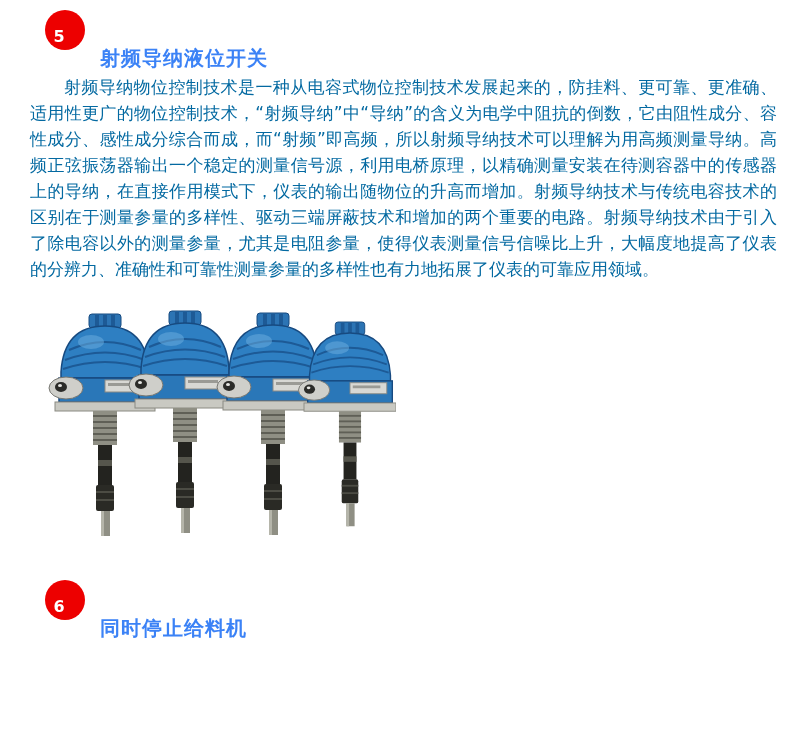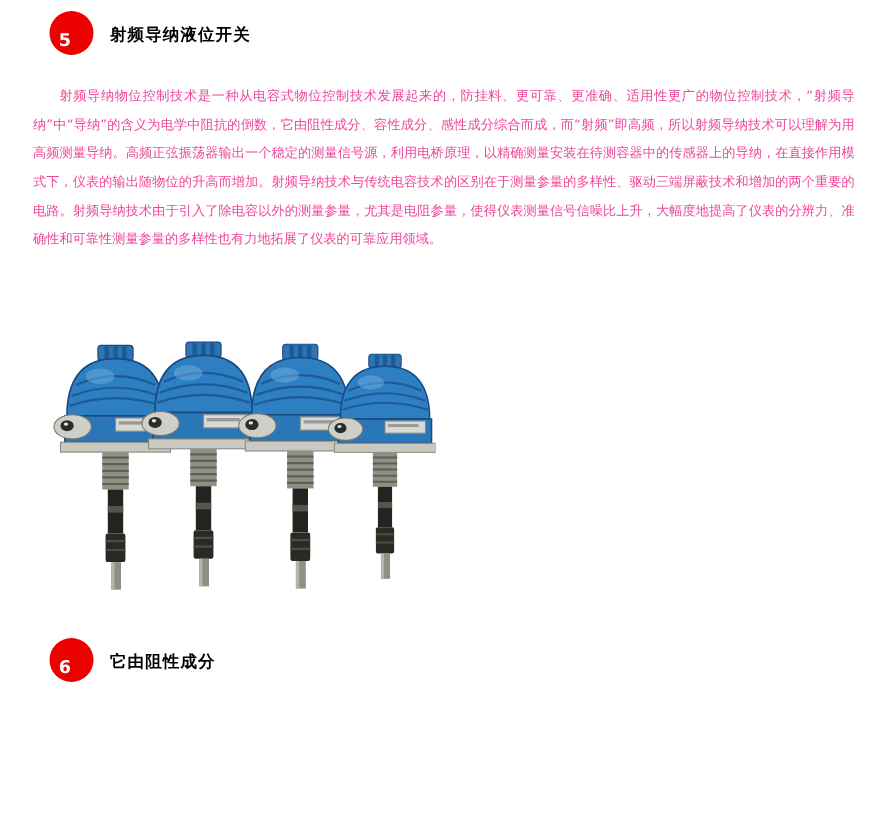--- a/index.html
+++ b/index.html
@@ -20,33 +20,34 @@
     color: #ffffff;
     font-weight: bold;
     font-size: 16px;
     display: flex;
     align-items: center;
     justify-content: center;
   }
   .badge .num { transform: translate(-6px, 7px); line-height: 1; }
   .heading {
     position: absolute;
-    color: #000000;
+    color: #3b82f6;
     font-weight: bold;
-    font-size: 15px;
+    font-size: 20px;
     letter-spacing: 1px;
     white-space: nowrap;
+    margin-top: 23px;
   }
   .para {
     position: absolute;
     left: 30px;
     width: 747px;
-    font-size: 12px;
+    font-size: 17px;
     line-height: 26px;
-    color: #ec4899;
+    color: #0369a1;
     text-align: justify;
     text-indent: 2em;
     margin: 0;
   }
   #badge-5 { left: 45px; top: 10px; }
   #heading-5 { left: 100px; top: 22px; }
   #para-1 { top: 74px; }
   .photo {
     position: absolute;
     left: 28px;
@@ -119,16 +120,16 @@
       <use href="#sensor" transform="translate(27,6)"></use>
       <use href="#sensor" transform="translate(107,3)"></use>
       <use href="#sensor" transform="translate(195,5)"></use>
       <use href="#sensor" transform="translate(276,14) scale(0.92)"></use>
     </svg>
   </figure>
 
   <div class="badge" id="badge-6">
     <span class="num">6</span>
   </div>
-  <div class="heading" id="heading-6">它由阻性成分</div>
+  <div class="heading" id="heading-6">同时停止给料机</div>
 
 
 </div>
 
 </body></html>

